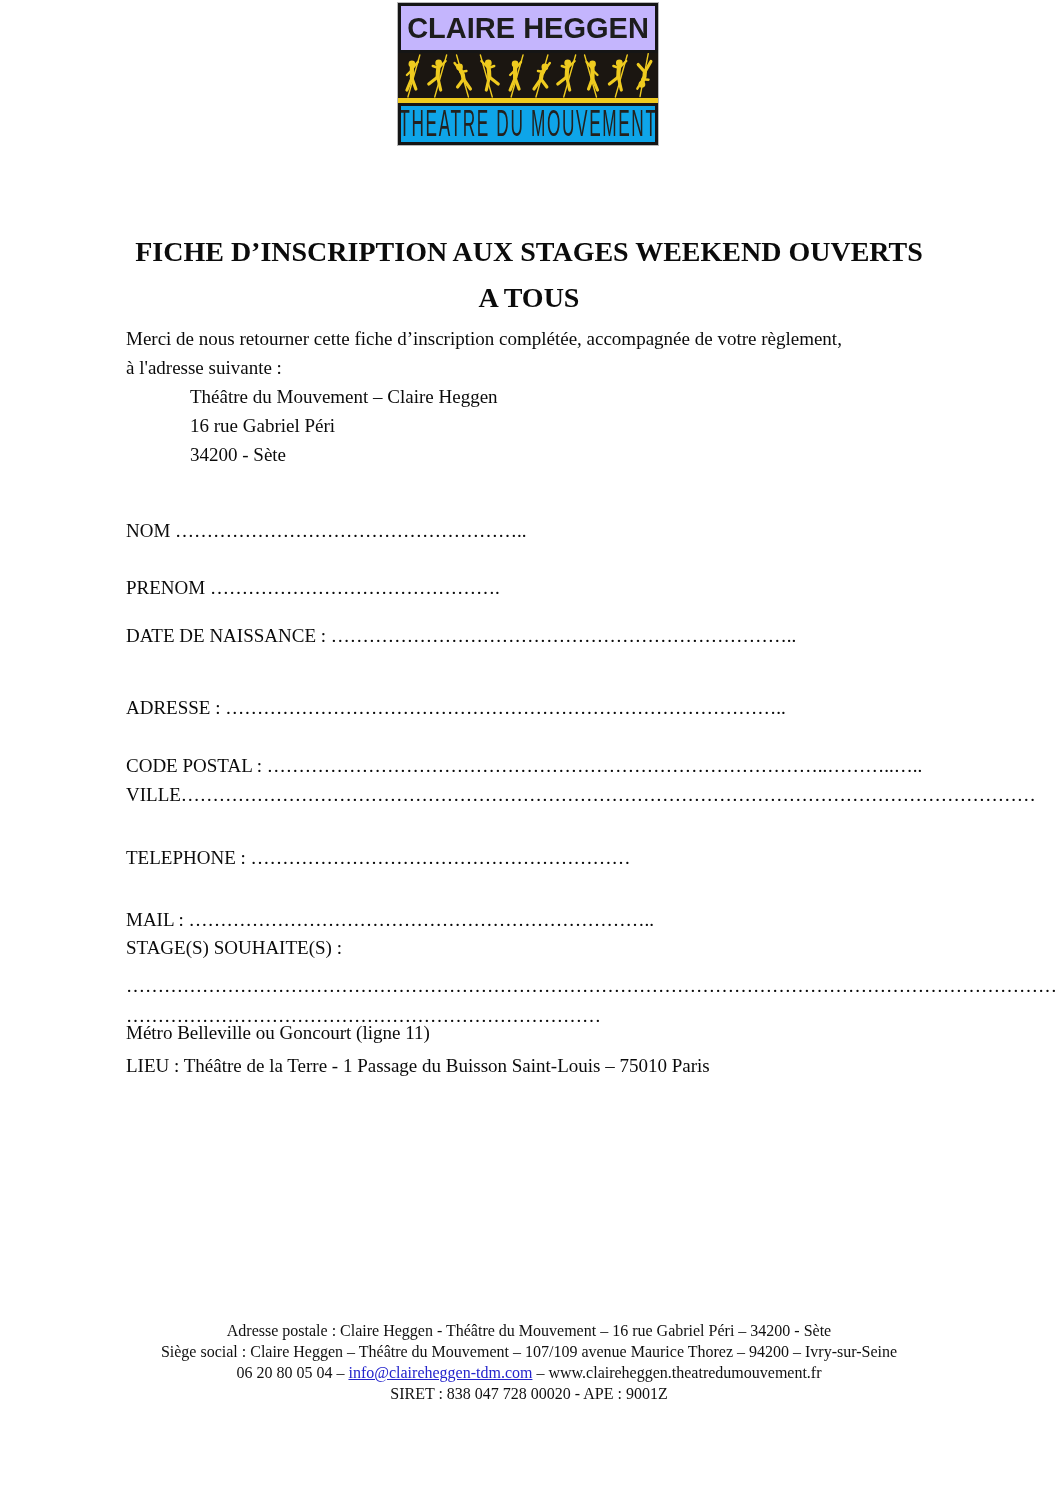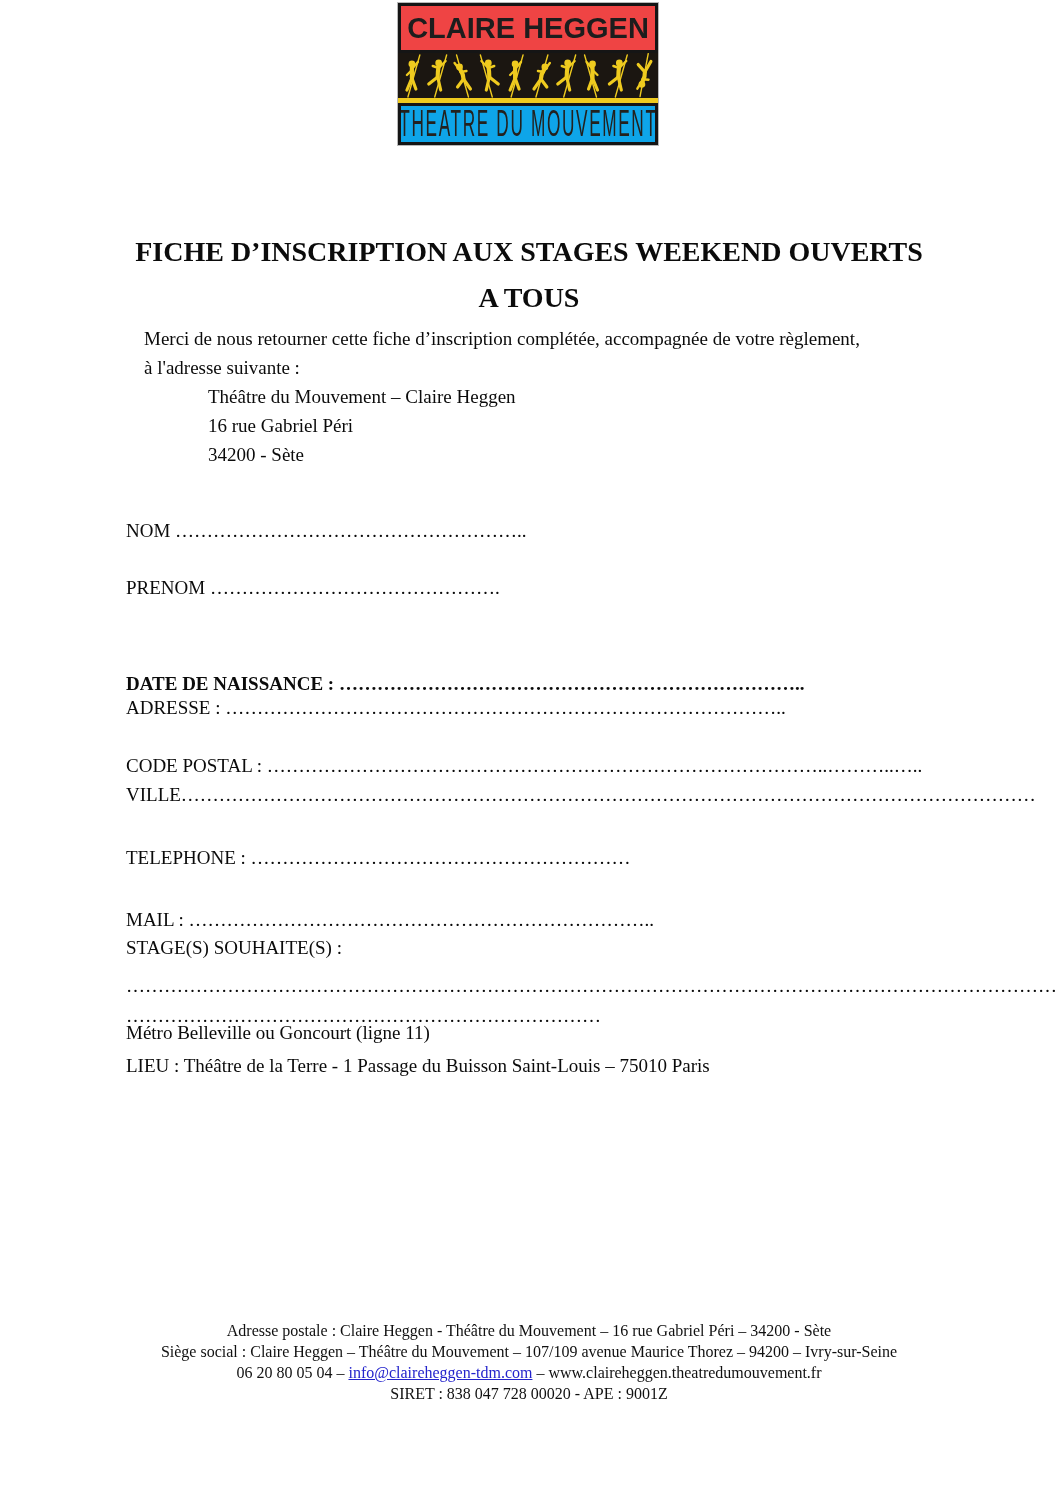--- a/index.html
+++ b/index.html
@@ -17,21 +17,21 @@
     position:absolute;left:397px;top:2px;width:262px;
     border:1px solid #b9b9b9;
     background:#ffffff;
     box-sizing:border-box;
   }
   .logo-top{
     box-sizing:border-box;
     border:3px solid #151515;
     height:50px;
     display:flex;align-items:center;justify-content:center;
-    background:#ef4444;
+    background:#c4b5fd;
   }
   .logo-top span{
     font-family:"Liberation Sans", sans-serif;
     font-weight:bold;font-size:29px;letter-spacing:0px;
     color:#1d1d1d;white-space:nowrap;
   }
   .logo-band{height:45px;background:#1b1611;overflow:hidden;}
   .logo-band svg{display:block;}
   .logo-stripe{height:5px;background:#efcb1f;}
   .logo-bottom{
@@ -54,36 +54,36 @@
   .title{
     position:absolute;top:210px;left:0;width:100%;
     text-align:center;
     font-size:28px;font-weight:bold;
     line-height:46px;
     white-space:nowrap;
   }
 
   
   .intro{
-    position:absolute;top:324px;left:144px;width:810px;
+    position:absolute;top:324px;left:126px;width:810px;
     font-size:19px;line-height:29px;
   }
   .intro .addr{padding-left:64px;}
 
   .signature{
     position:absolute;top:466px;right:128px;
     font-size:19px;white-space:nowrap;
   }
 
   
   .field{
     position:absolute;left:126px;
     font-size:19px;line-height:22px;white-space:nowrap;
   }
-  .f-nom{top:520px;}  .f-prenom{top:577px;} .f-date{top:673px;font-weight:bold;}
+  .f-nom{top:520px;}  .f-prenom{top:577px;} .f-date{top:625px;}
   .f-adresse{top:697px;} .f-cp{top:755px;} .f-ville{top:784px;}
   .f-tel{top:847px;} .f-mail{top:909px;} .f-stages{top:937px;}
   .f-dots1{top:975px;} .f-dots2{top:1005px;}
   .f-lieu{top:1055px;} .f-metro{top:1022px;}
 
   
   .footer{
     position:absolute;top:1320px;left:0;width:100%;
     text-align:center;font-size:16px;line-height:21px;
     color:#101010;

